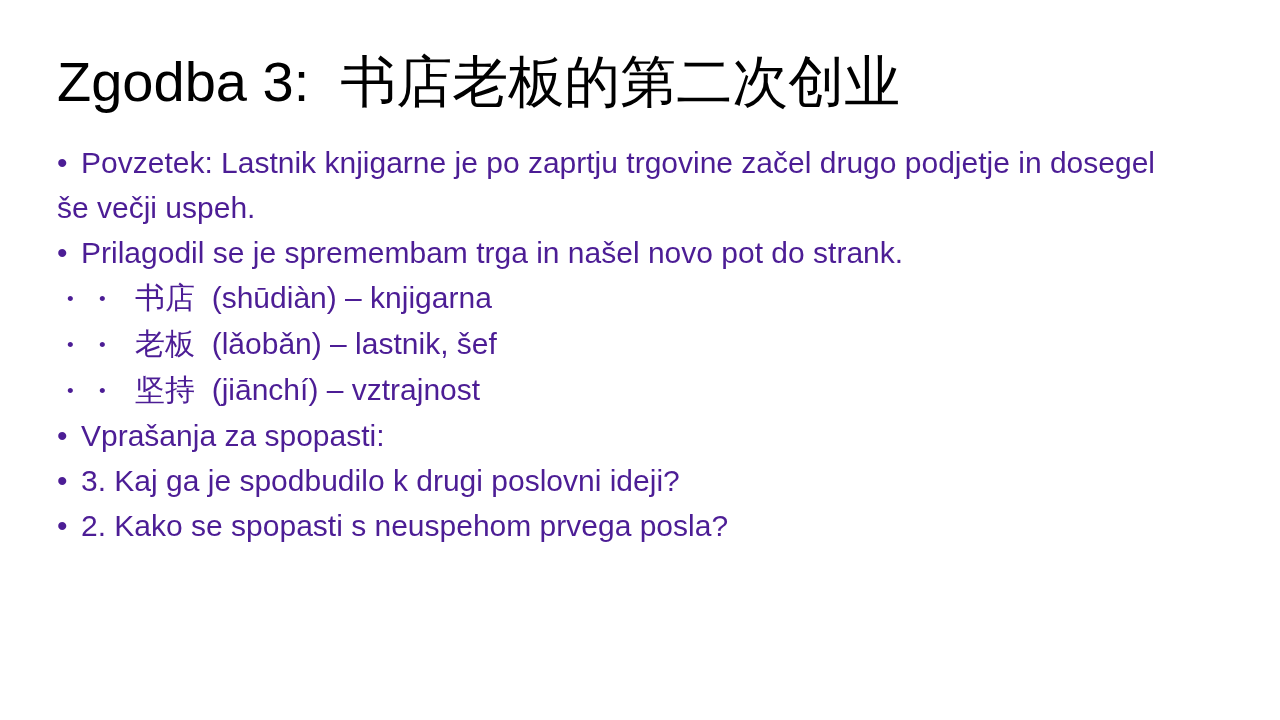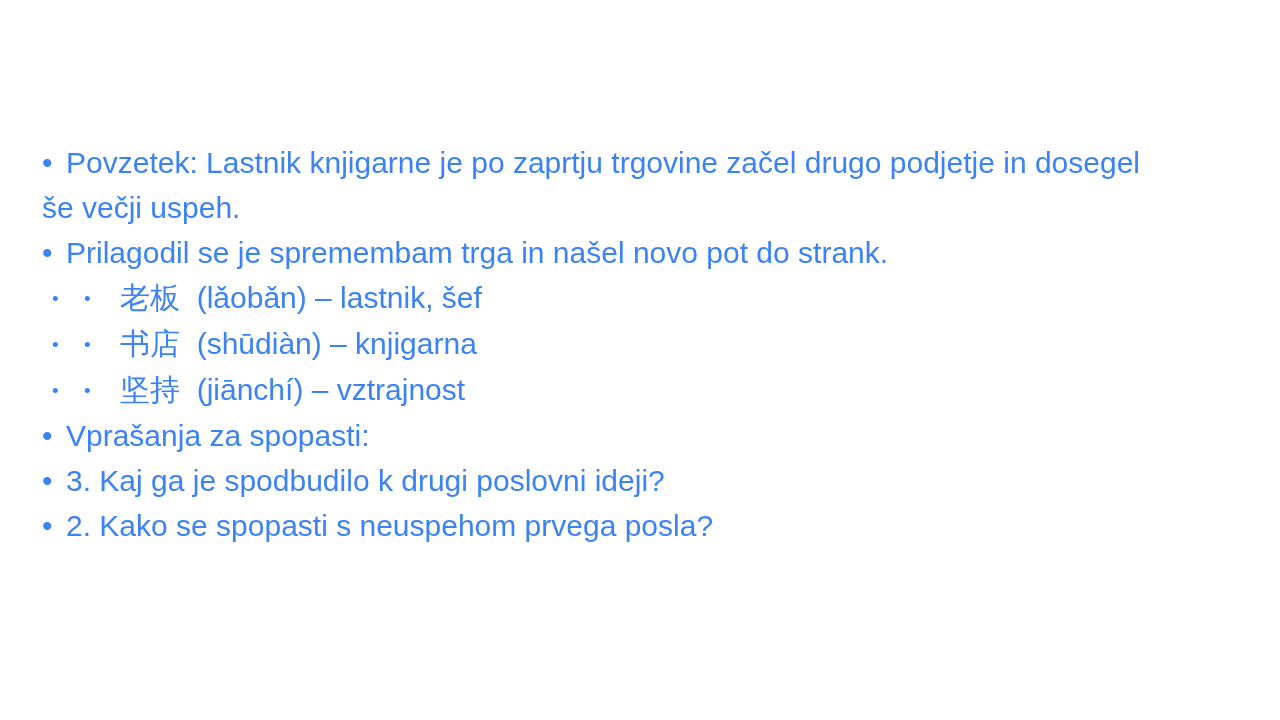--- a/index.html
+++ b/index.html
@@ -22,27 +22,27 @@
     top: 42px;
     font-size: 56px;
     line-height: 80px;
     font-weight: 400;
     white-space: pre;
     letter-spacing: 0px;
     color: #000000;
   }
   .body {
     position: absolute;
-    left: 42px;
+    left: 57px;
     top: 140px;
     width: 1115px;
     font-size: 30px;
     line-height: 45px;
     font-weight: 400;
-    color: #3b82f6;
+    color: #4c1d95;
   }
   .item { margin: 0; }
   .item .marker {
     display: inline-block;
     width: 24px;
   }
   .item.lvl2 {
     padding-left: 10px;
   }
   .item.lvl2 .marker {
@@ -57,38 +57,39 @@
     font-size: 19px;
     vertical-align: 3px;
   }
   .item .text { white-space: pre-wrap; }
 </style>
 </head>
 <body>
 
 <div class="slide">
 
+  <div class="title">Zgodba 3:  书店老板的第二次创业</div>
 
   <div class="body">
 
     <div class="item lvl1">
       <span class="marker">•</span><span class="text">Povzetek: Lastnik knjigarne je po zaprtju trgovine začel drugo podjetje in dosegel še večji uspeh.</span>
     </div>
 
     <div class="item lvl1">
       <span class="marker">•</span><span class="text">Prilagodil se je spremembam trga in našel novo pot do strank.</span>
     </div>
 
 
     <div class="item lvl2">
-      <span class="marker">•</span><span class="marker2">•</span><span class="text">老板  (lǎobǎn) – lastnik, šef</span>
+      <span class="marker">•</span><span class="marker2">•</span><span class="text">书店  (shūdiàn) – knjigarna</span>
     </div>
 
     <div class="item lvl2">
-      <span class="marker">•</span><span class="marker2">•</span><span class="text">书店  (shūdiàn) – knjigarna</span>
+      <span class="marker">•</span><span class="marker2">•</span><span class="text">老板  (lǎobǎn) – lastnik, šef</span>
     </div>
 
 
     <div class="item lvl2">
       <span class="marker">•</span><span class="marker2">•</span><span class="text">坚持  (jiānchí) – vztrajnost</span>
     </div>
 
     <div class="item lvl1">
       <span class="marker">•</span><span class="text">Vprašanja za spopasti:</span>
     </div>

